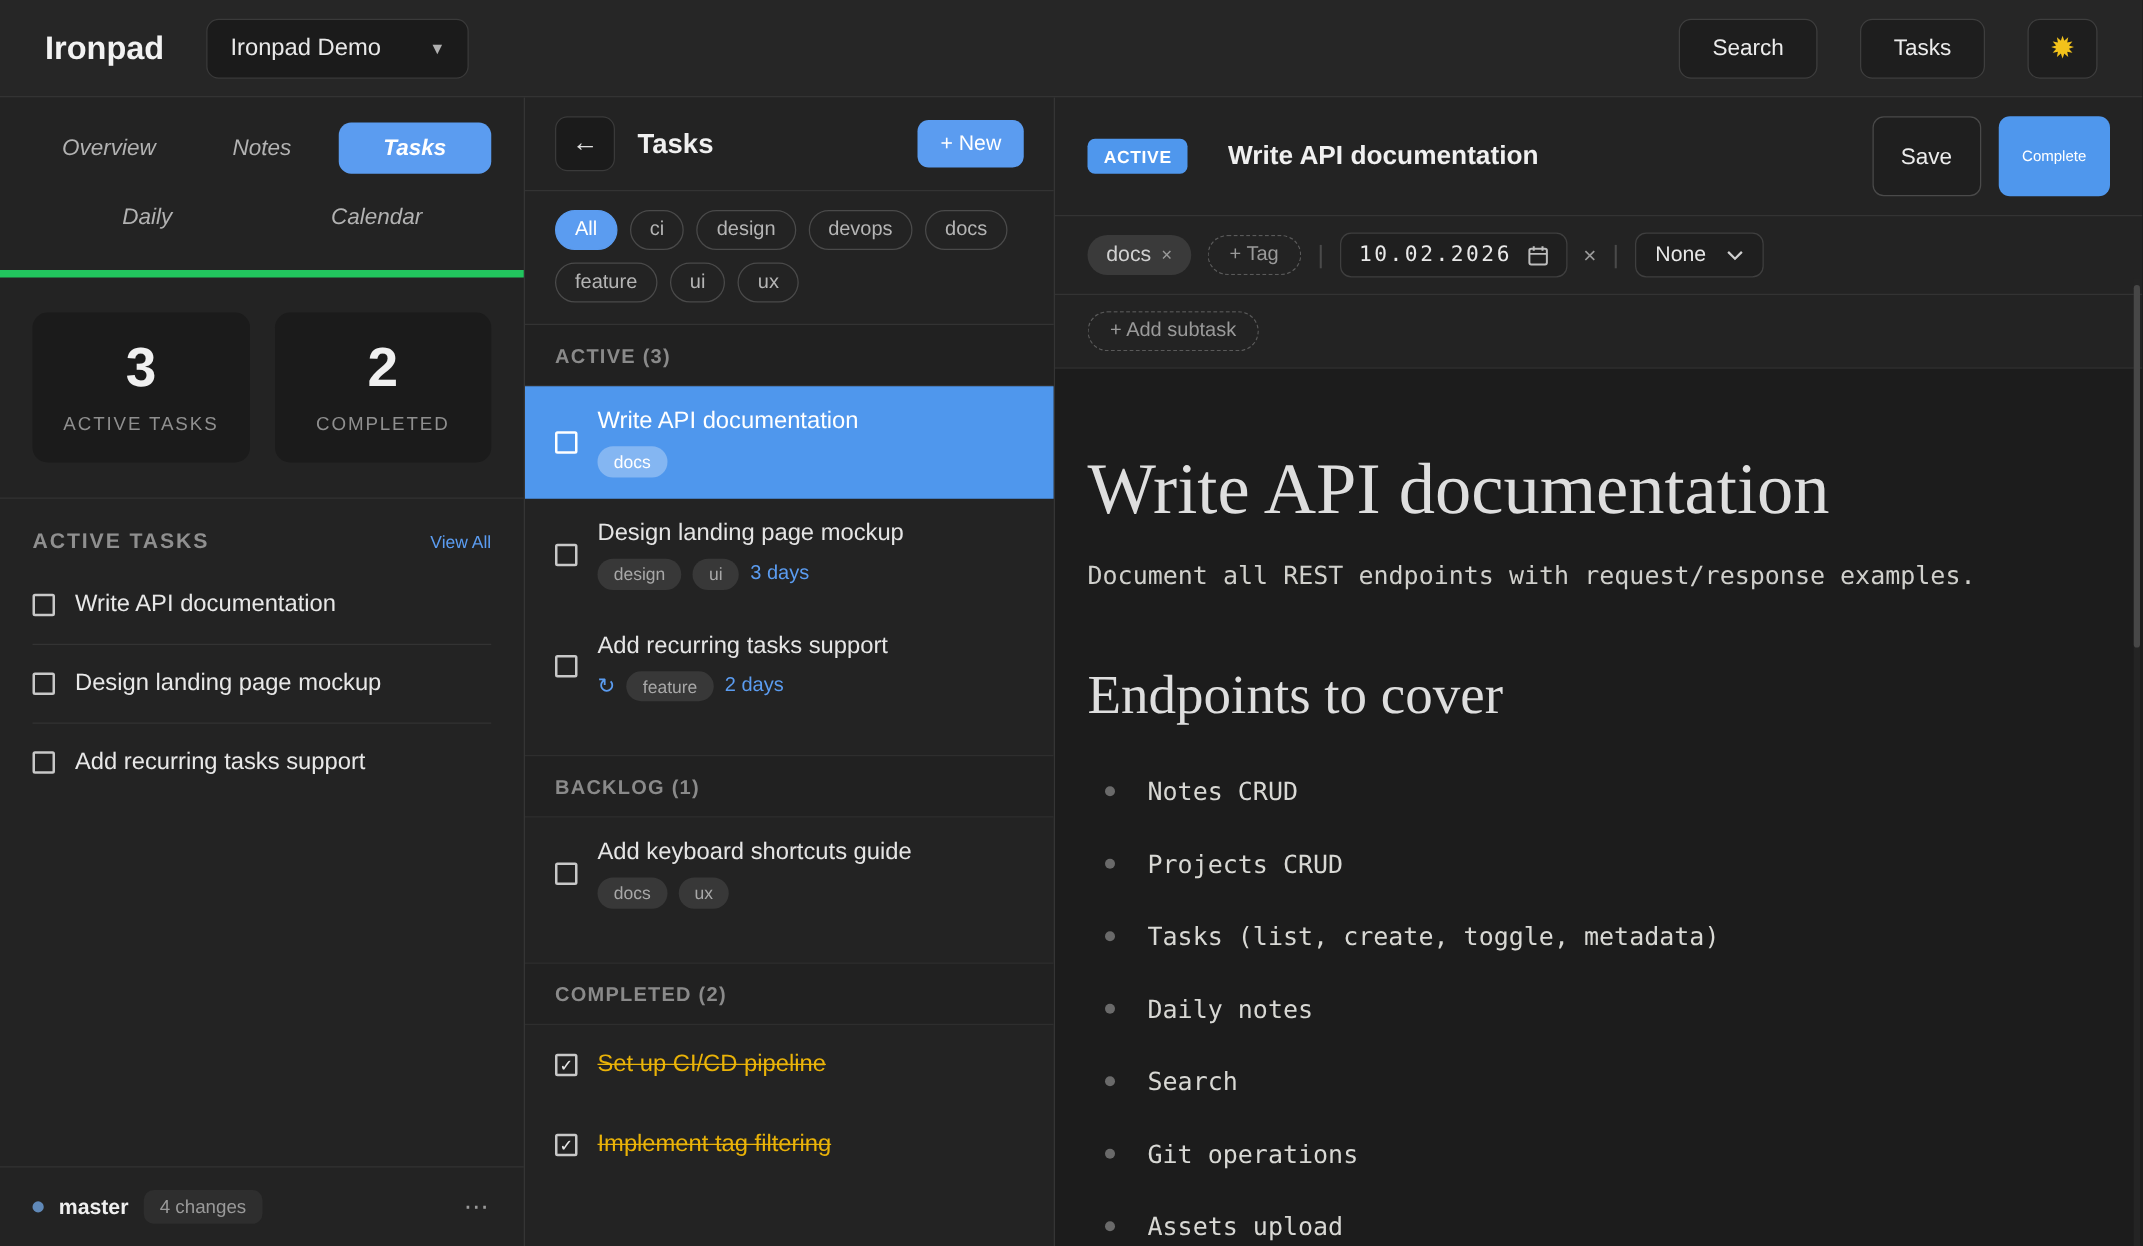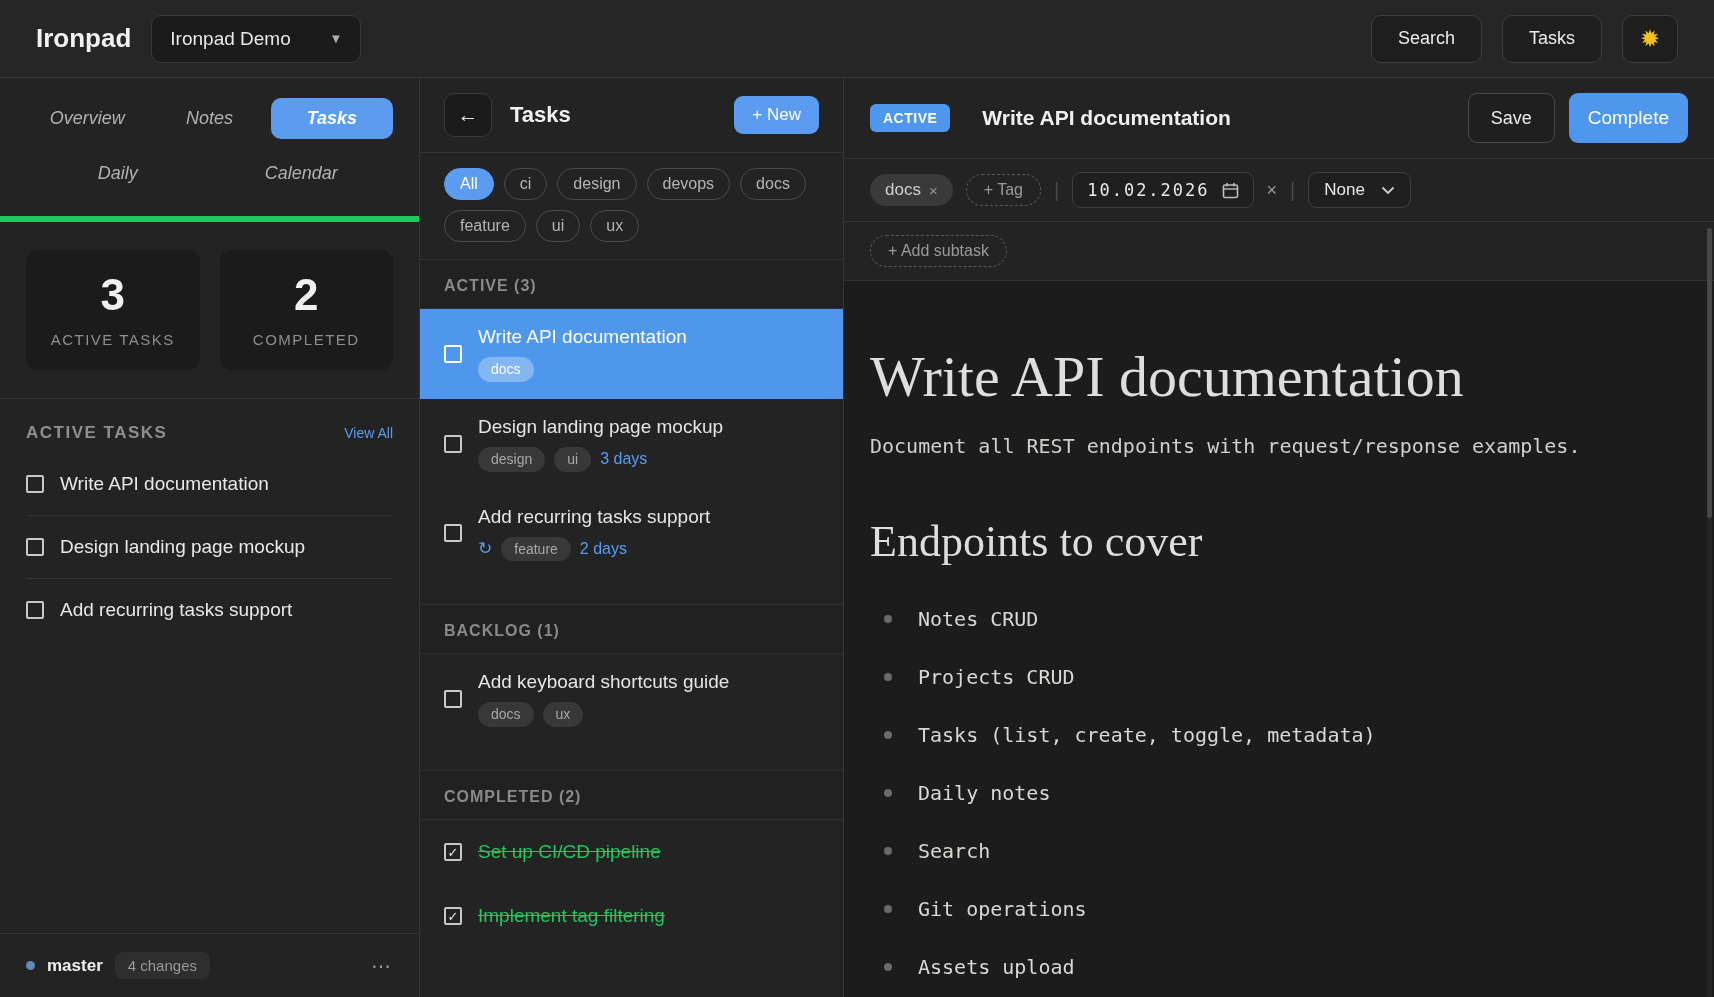--- a/index.html
+++ b/index.html
@@ -6,21 +6,21 @@
   html,body { width:1714px; height:997px; overflow:hidden; }
   body {
     background:#1d1d1d;
     font-family:"Liberation Sans", sans-serif;
     color:#e4e4e4;
     -webkit-font-smoothing:antialiased;
   }
   
   .topbar {
     height:78px; background:#262626; border-bottom:1px solid #383838;
-    display:flex; align-items:center; padding:0 36px; gap:20px;
+    display:flex; align-items:center; padding:0 36px; gap:34px;
   }
   .logo { font-size:26px; font-weight:700; color:#f2f2f2; }
   .project-select {
     width:210px; height:48px; background:#1b1b1b; border:1px solid #3a3a3a;
     border-radius:10px; display:flex; align-items:center; padding:0 18px;
     font-size:19px; color:#e8e8e8; cursor:pointer;
   }
   .project-select .caret { margin-left:auto; font-size:13px; color:#b0b0b0; }
   .topbar-spacer { flex:1; }
   .top-btn {
@@ -99,38 +99,38 @@
   .task-row.selected .checkbox { border-color:#fff; }
   .task-title { font-size:19px; color:#e5e5e5; }
   .task-meta { display:flex; align-items:center; gap:9px; margin-top:9px; }
   .tag {
     background:#383838; color:#a8a8a8; font-size:14px; padding:4px 13px;
     border-radius:999px; line-height:1.2;
   }
   .task-row.selected .tag { background:rgba(255,255,255,.30); color:#fff; }
   .due { color:#5b9cf0; font-size:16px; }
   .recur-icon { color:#5b9cf0; font-size:17px; }
-  .task-row.completed .task-title { color:#22c55e; text-decoration:line-through; }
+  .task-row.completed .task-title { color:#eab308; text-decoration:line-through; }
   .task-row.completed { padding:21px 24px; }
 
   
   .det-header { display:flex; align-items:center; gap:32px; padding:15px 26px; border-bottom:1px solid #333; }
   .status-badge {
     background:#4f97ed; color:#fff; font-size:14px; font-weight:700; letter-spacing:.5px;
     padding:6px 13px; border-radius:6px;
   }
   .det-title { font-size:21px; font-weight:700; color:#f0f0f0; }
   .det-actions { margin-left:auto; display:flex; gap:14px; }
   .save-btn {
     background:#1f1f1f; border:1px solid #4a4a4a; color:#ececec; font-size:18px;
     padding:9px 22px; border-radius:9px; cursor:pointer;
   }
   .complete-btn {
-    background:#4f97ed; border:none; color:#fff; font-size:19px;
-    padding:14px 19px; border-radius:9px; cursor:pointer;
+    background:#4f97ed; border:none; color:#fff; font-size:12px;
+    padding:25px 19px; border-radius:9px; cursor:pointer;
   }
   .meta-row { display:flex; align-items:center; gap:13px; padding:13px 26px; border-bottom:1px solid #333; }
   .tag-chip {
     background:#3a3a3a; border-radius:999px; padding:6px 15px; font-size:17px; color:#d0d0d0;
     display:flex; align-items:center; gap:8px;
   }
   .tag-chip .x { color:#9a9a9a; font-size:15px; cursor:pointer; }
   .dashed-chip {
     border:1px dashed #5a5a5a; border-radius:999px; padding:6px 17px;
     font-size:16px; color:#9a9a9a; cursor:pointer; background:transparent;

